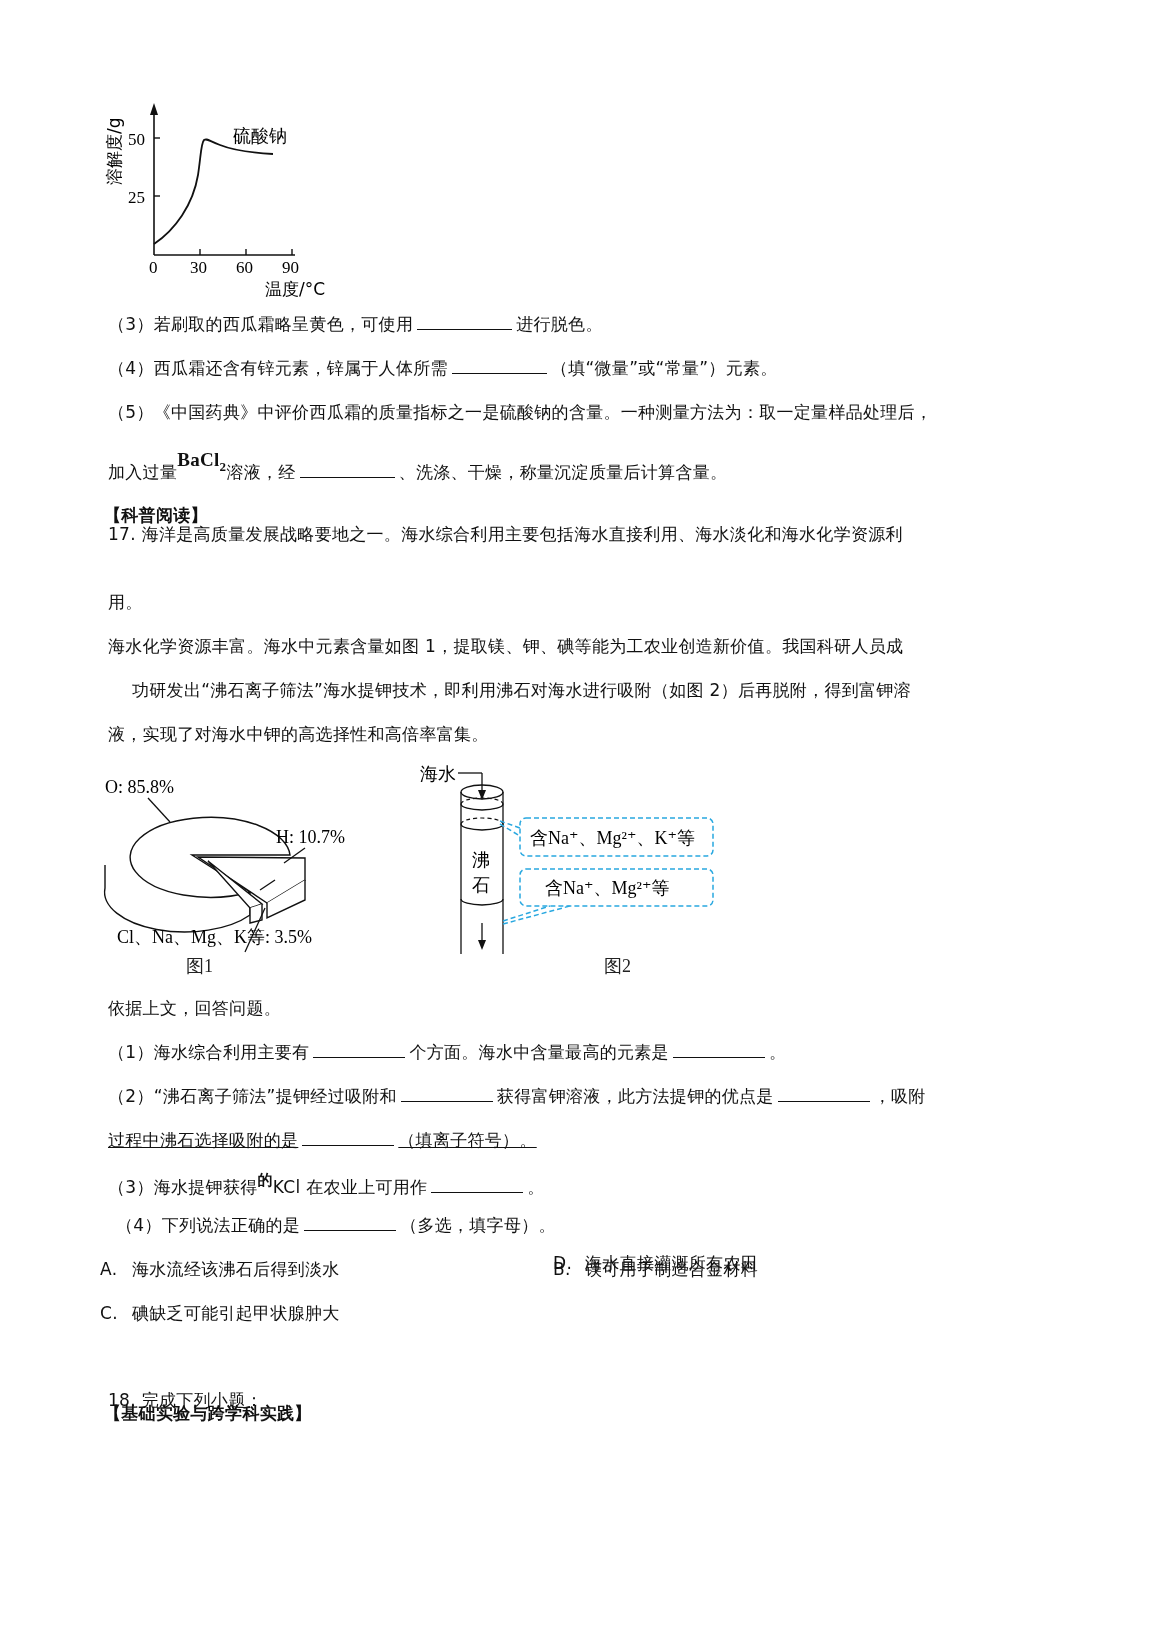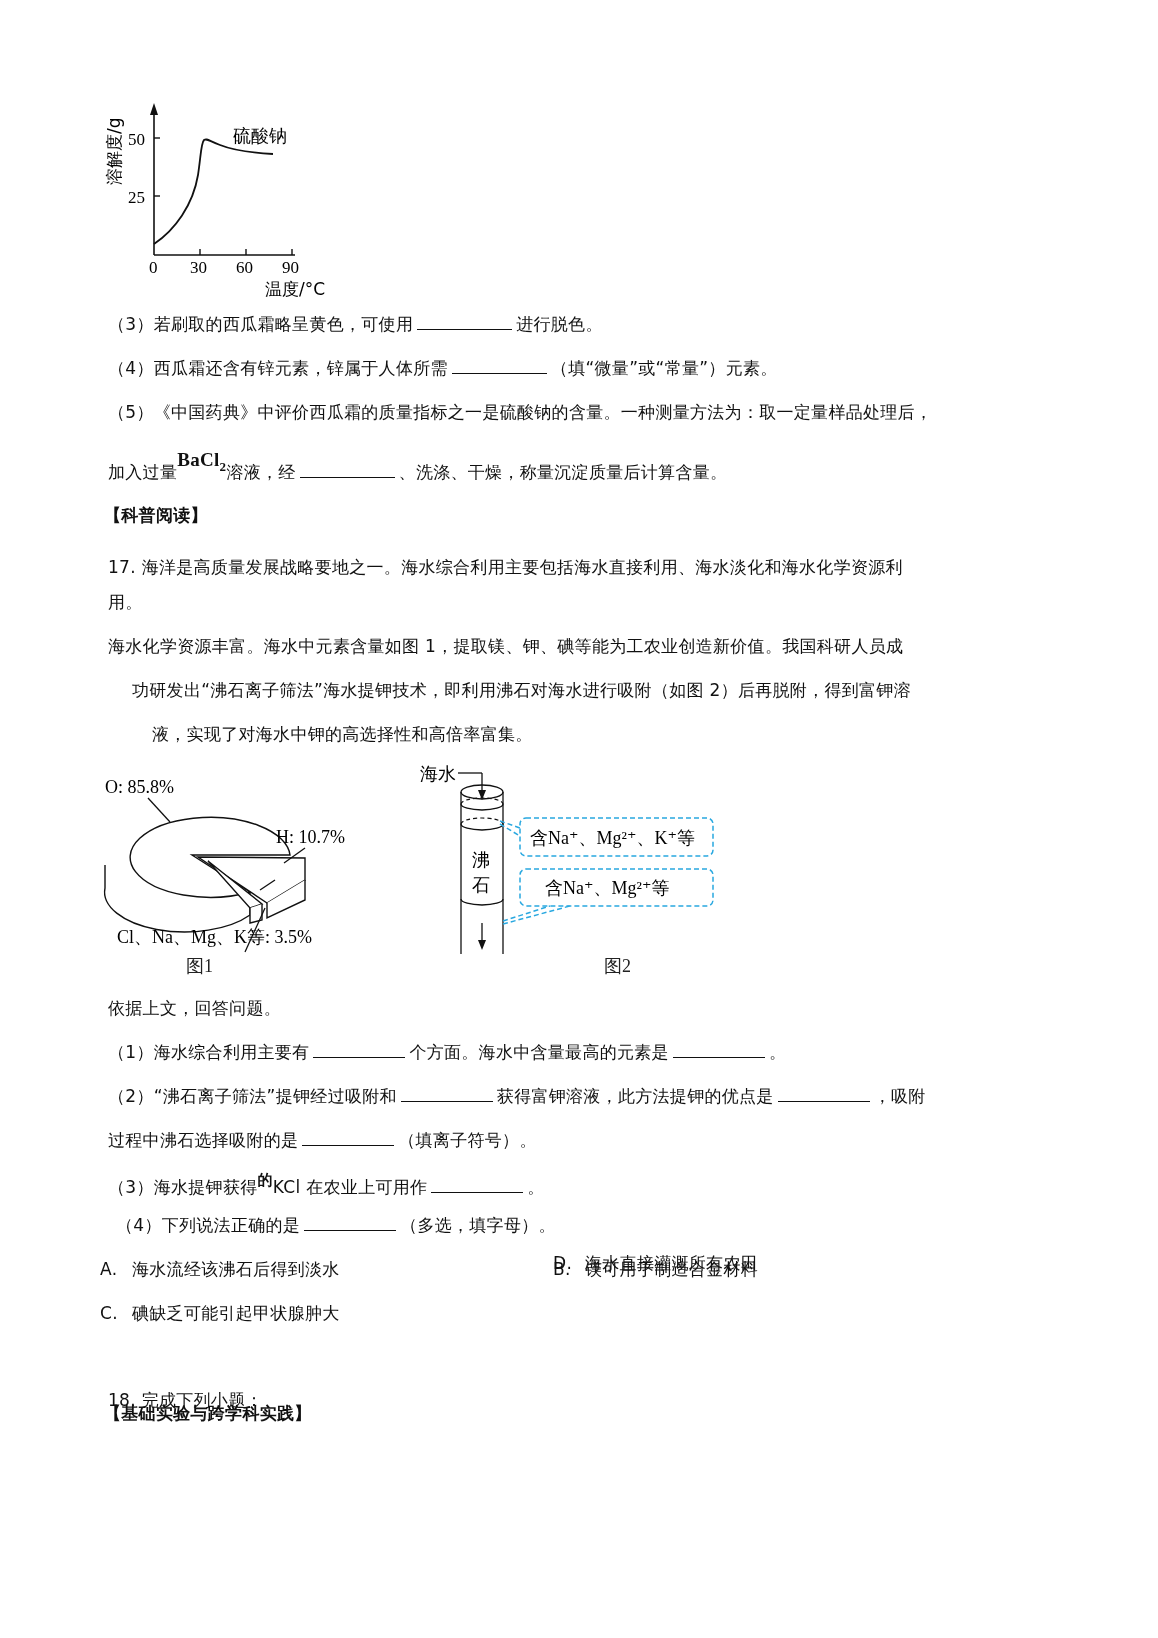--- a/index.html
+++ b/index.html
@@ -55,25 +55,25 @@
 </div>
 <div class="line" style="top:400px;">
   <span>（5）《中国药典》中评价西瓜霜的质量指标之一是硫酸钠的含量。一种测量方法为：取一定量样品处理后，</span>
 </div>
 <div class="line" style="top:460px;">
   <span>加入过量</span><span class="chem"><span>BaCl</span><sub>2</sub></span><span>溶液，经</span><span class="blank" style="width:95px;"></span><span>、洗涤、干燥，称量沉淀质量后计算含量。</span>
 </div>
 
 <div class="line heading" style="top:503px; left:104px;">【科普阅读】</div>
 
-<div class="line" style="top:555px;">17.  海洋是高质量发展战略要地之一。海水综合利用主要包括海水直接利用、海水淡化和海水化学资源利</div>
+<div class="line" style="top:522px;">17.  海洋是高质量发展战略要地之一。海水综合利用主要包括海水直接利用、海水淡化和海水化学资源利</div>
 <div class="line" style="top:590px;">用。</div>
 <div class="line" style="top:634px;">海水化学资源丰富。海水中元素含量如图  1，提取镁、钾、碘等能为工农业创造新价值。我国科研人员成</div>
 <div class="line" style="top:678px;margin-left:24px;">功研发出“沸石离子筛法”海水提钾技术，即利用沸石对海水进行吸附（如图  2）后再脱附，得到富钾溶</div>
-<div class="line" style="top:722px;margin-left:44px;">液，实现了对海水中钾的高选择性和高倍率富集。</div>
+<div class="line" style="top:722px;">液，实现了对海水中钾的高选择性和高倍率富集。</div>
 
 <svg class="abs" style="left:100px; top:770px;" width="270" height="210" viewBox="0 0 270 210">
 
   <path d="M5,95 L5,118 A80,40 0 0 0 150,145 L150,122" fill="#fff" stroke="#111" stroke-width="1.4"></path>
 
   <path d="M92,85 L190,85 A80,40 0 1 0 150,122 Z" fill="#fff" stroke="#111" stroke-width="1.4"></path>
 
   <path d="M98,87 L205,88 L205,110 L167,133 Z" fill="#fff" stroke="#111" stroke-width="1.4"></path>
   <path d="M167,133 L167,148 L205,130 L205,110" fill="#fff" stroke="#111" stroke-width="1.4"></path>
 
@@ -126,21 +126,21 @@
 
 <div class="line" style="top:996px;">依据上文，回答问题。</div>
 
 <div class="line" style="top:1040px;">
   <span>（1）海水综合利用主要有</span><span class="blank" style="width:92px;"></span><span>个方面。海水中含量最高的元素是</span><span class="blank" style="width:92px;"></span><span>。</span>
 </div>
 
 <div class="line" style="top:1084px;">
   <span>（2）“沸石离子筛法”提钾经过吸附和</span><span class="blank" style="width:92px;"></span><span>获得富钾溶液，此方法提钾的优点是</span><span class="blank" style="width:92px;"></span><span>，吸附</span>
 </div>
-<div class="line" style="top:1128px;">
+<div class="line" style="top:1128px;text-decoration:underline;">
   <span>过程中沸石选择吸附的是</span><span class="blank" style="width:92px;"></span><span>（填离子符号）。</span>
 </div>
 
 <div class="line" style="top:1175px;">
   <span>（3）海水提钾获得</span><span class="tiny-de">的</span><span>KCl 在农业上可用作</span><span class="blank" style="width:92px;"></span><span>。</span>
 </div>
 
 <div class="line" style="top:1213px;margin-left:8px;">
   <span>（4）下列说法正确的是</span><span class="blank" style="width:92px;"></span><span>（多选，填字母）。</span>
 </div>

